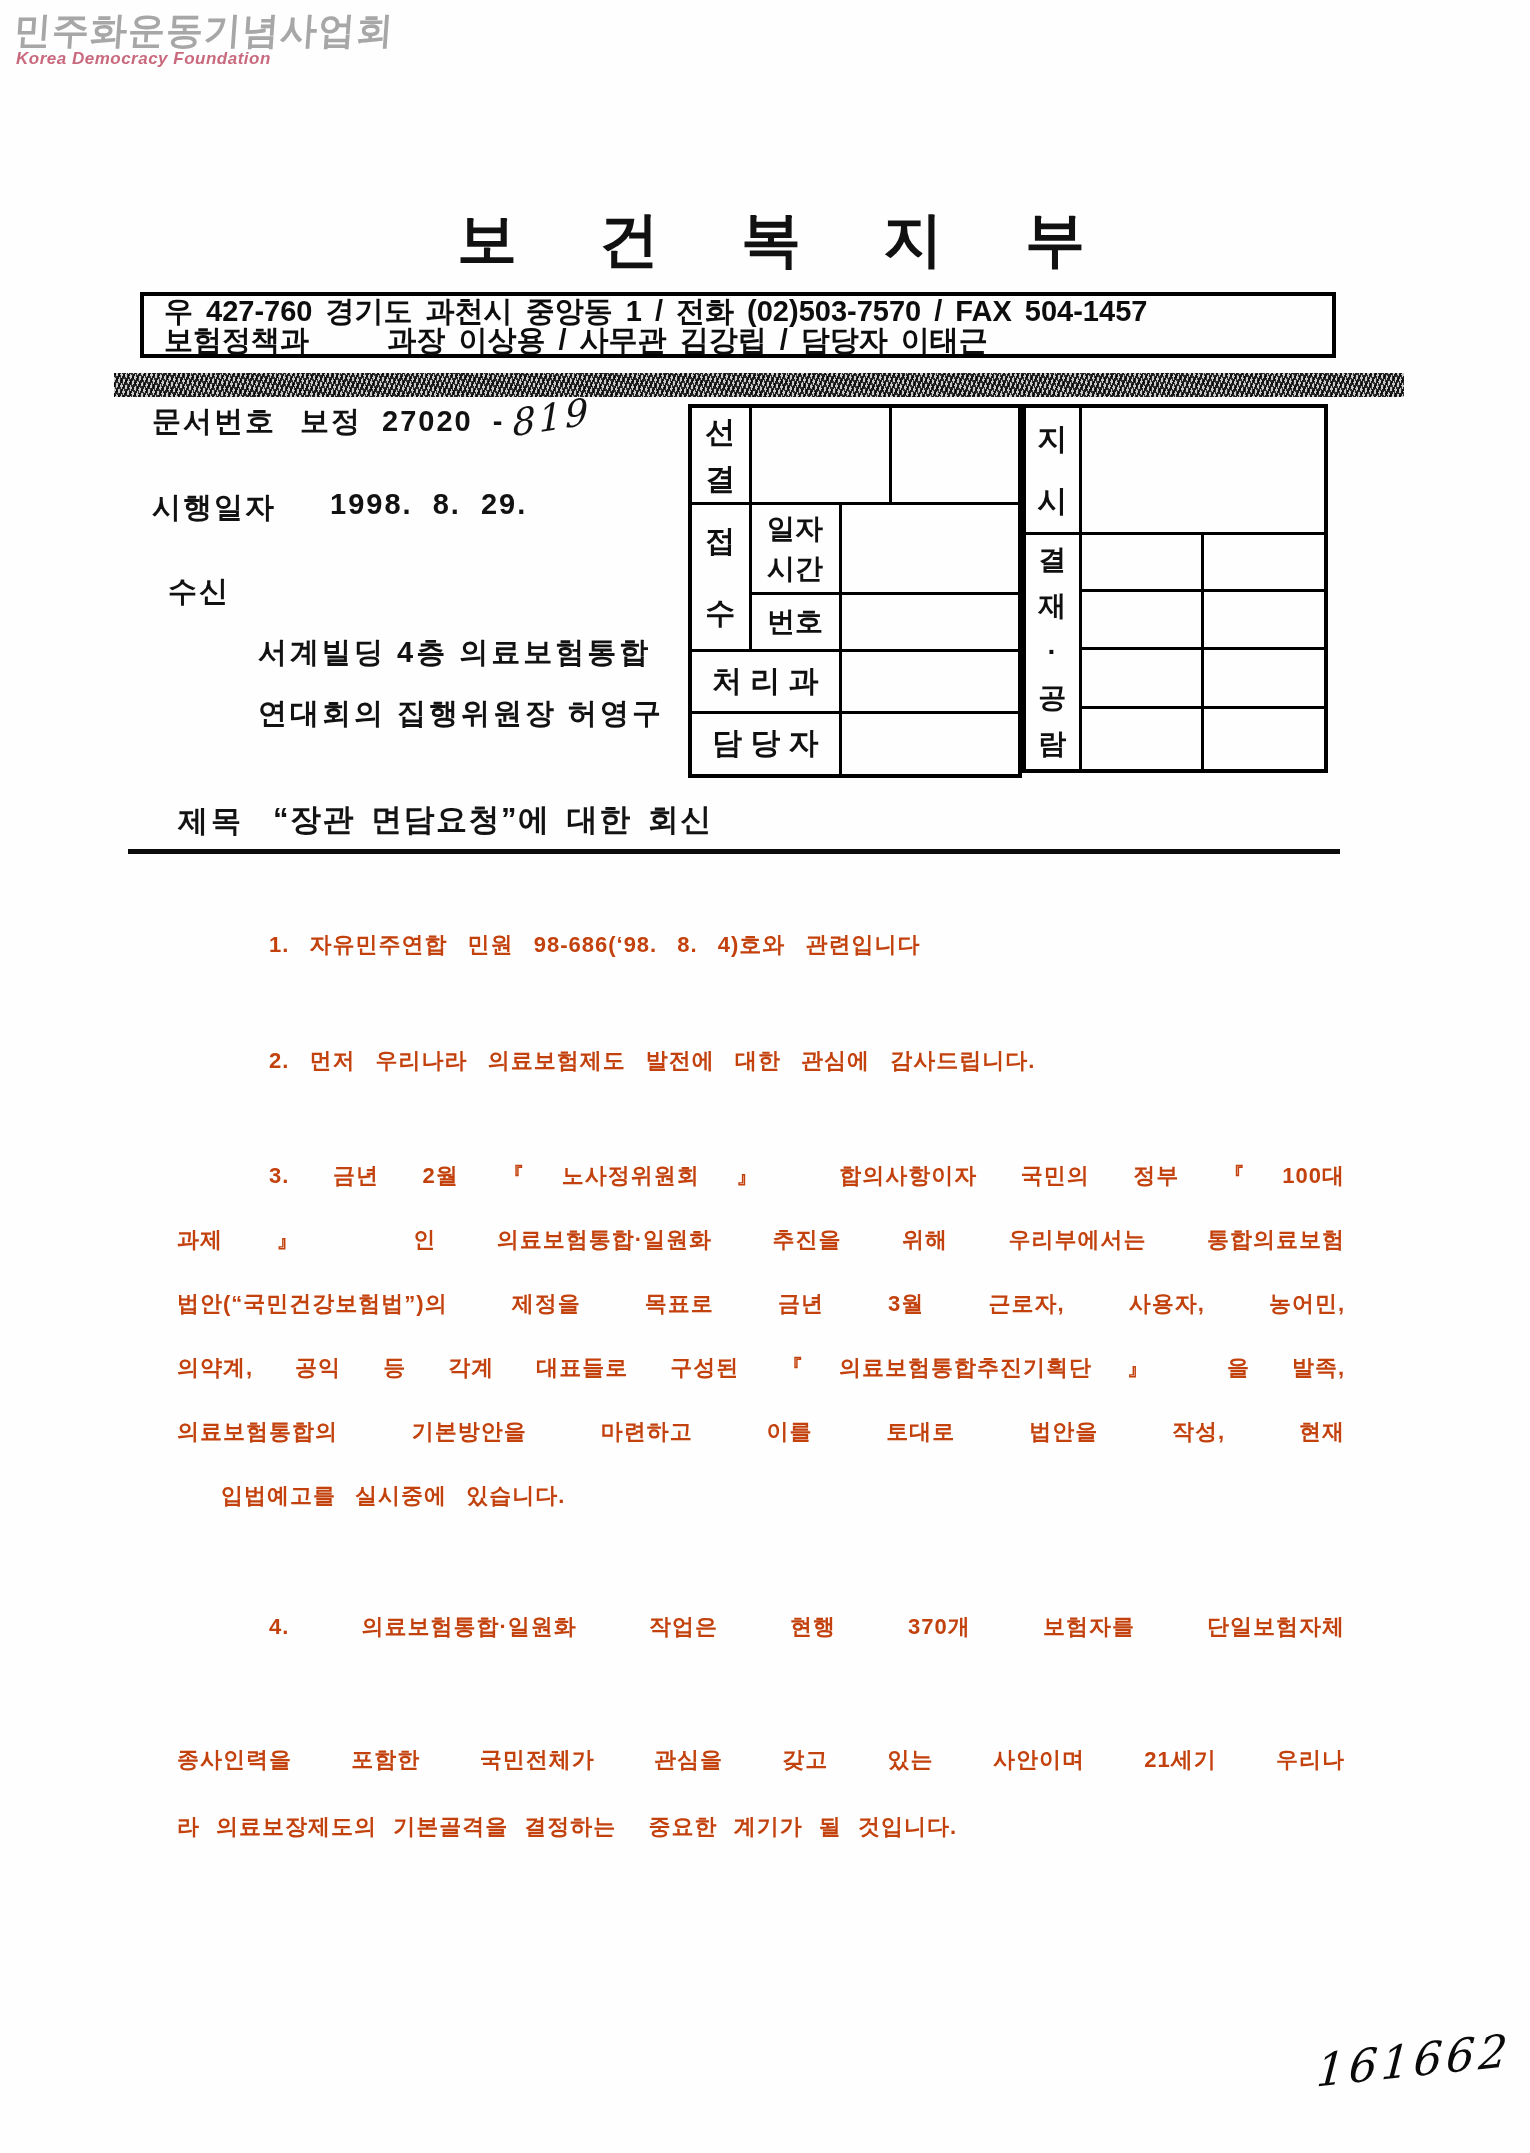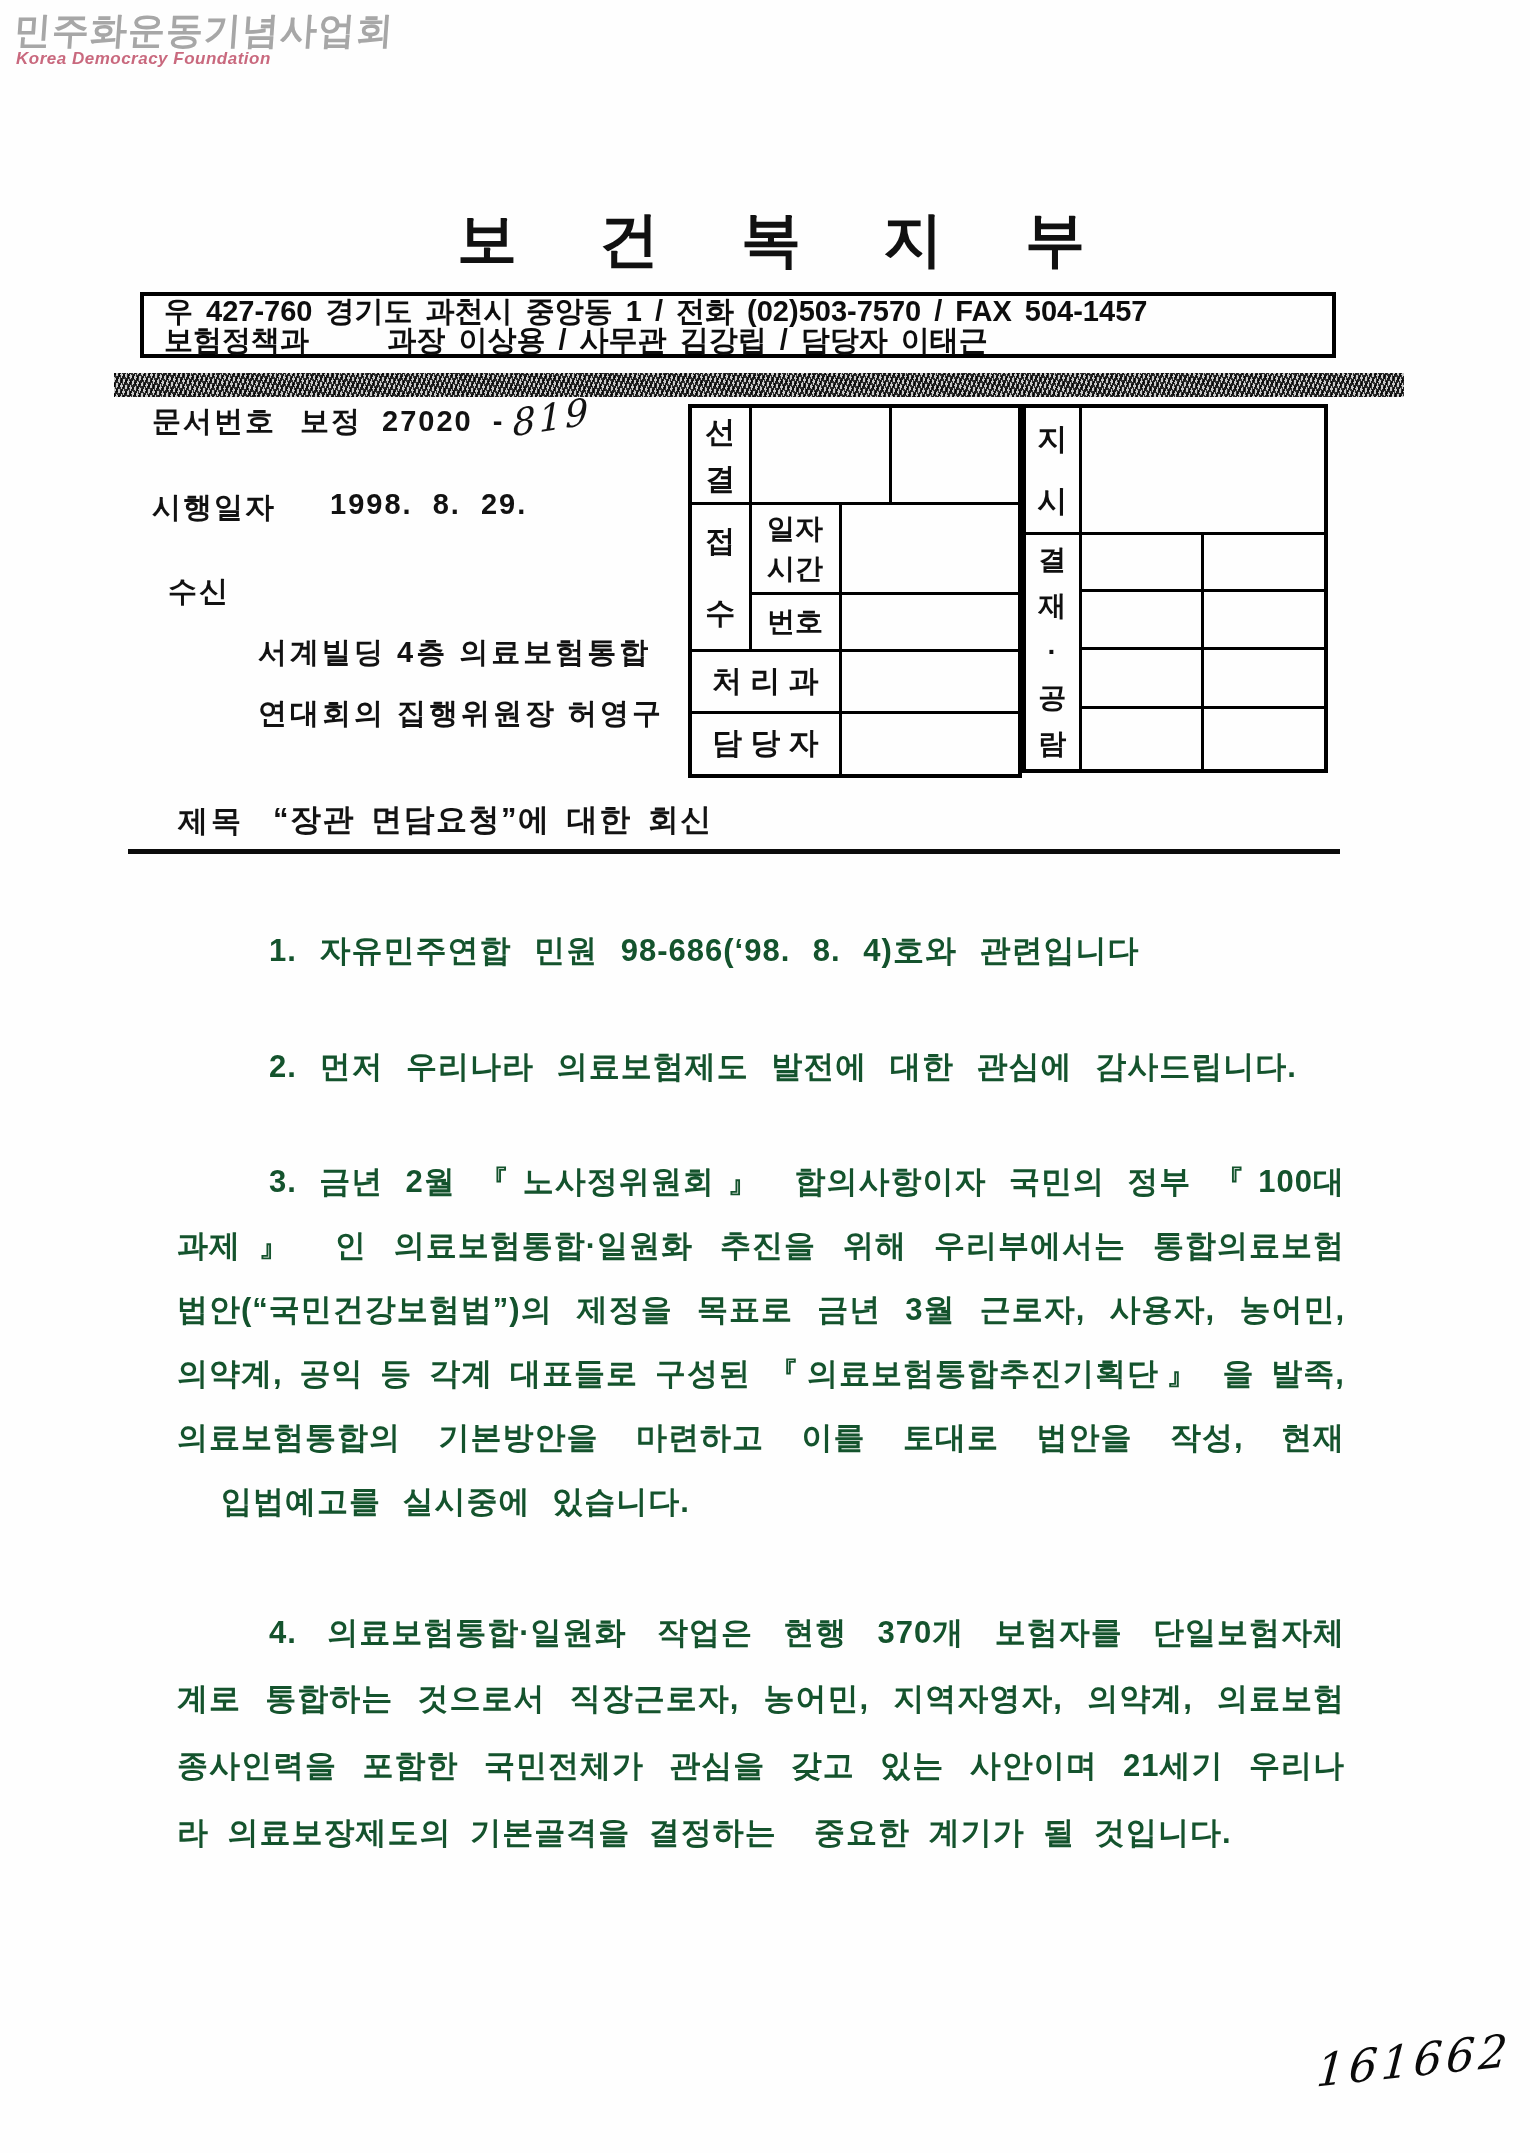--- a/index.html
+++ b/index.html
@@ -45,22 +45,22 @@
   .lh47{line-height:47px;} .lh72{line-height:72px;} .lh40{line-height:40px;}
   .lh62{line-height:62px;} .lh46{line-height:46px;}
   
   .subject-label{position:absolute;left:178px;top:801px;font-size:30px;
     font-weight:700;letter-spacing:3px;}
   .subject-text{position:absolute;left:273px;top:799px;font-size:31px;
     font-weight:700;letter-spacing:1.5px;word-spacing:6px;white-space:pre;}
   .subject-rule{position:absolute;left:128px;top:849px;width:1212px;height:5px;
     background:#0c0c0c;}
   
-  .bl{position:absolute;left:177px;width:1168px;font-size:31px;font-weight:600;
-    letter-spacing:1px;word-spacing:10px;white-space:pre;color:#14532d;}
+  .bl{position:absolute;left:177px;width:1168px;font-size:22px;font-weight:600;
+    letter-spacing:1px;word-spacing:10px;white-space:pre;color:#c2410c;}
   .just{white-space:normal;word-spacing:normal;text-align:justify;
     text-align-last:justify;}
   .ind{text-indent:92px;}
 </style>
 </head>
 <body>
 
 <div id="page">
 
   <div class="logo-kr">민주화운동기념사업회</div>
@@ -166,19 +166,18 @@
   <div class="bl ind" style="top:1046px;word-spacing:13px;">2. 먼저 우리나라 의료보험제도 발전에 대한 관심에 감사드립니다.</div>
 
   <div class="bl just ind" style="top:1161px;">3. 금년 2월  『노사정위원회』 합의사항이자 국민의 정부  『100대</div>
   <div class="bl just" style="top:1225px;">과제』 인 의료보험통합·일원화 추진을 위해 우리부에서는 통합의료보험</div>
   <div class="bl just" style="top:1289px;">법안(“국민건강보험법”)의 제정을 목표로 금년 3월 근로자, 사용자, 농어민,</div>
   <div class="bl just" style="top:1353px;">의약계, 공익 등 각계 대표들로 구성된  『의료보험통합추진기획단』 을 발족,</div>
   <div class="bl just" style="top:1417px;">의료보험통합의 기본방안을 마련하고 이를 토대로 법안을 작성, 현재</div>
   <div class="bl" style="top:1481px;word-spacing:12px;margin-left:44px;">입법예고를 실시중에 있습니다.</div>
 
   <div class="bl just ind" style="top:1612px;">4. 의료보험통합·일원화 작업은 현행 370개 보험자를 단일보험자체</div>
-  <div class="bl just" style="top:1678px;">계로 통합하는 것으로서 직장근로자, 농어민, 지역자영자, 의약계, 의료보험</div>
   <div class="bl just" style="top:1745px;">종사인력을 포함한 국민전체가 관심을 갖고 있는 사안이며 21세기 우리나</div>
   <div class="bl" style="top:1812px;word-spacing:9px;">라 의료보장제도의 기본골격을 결정하는  중요한 계기가 될 것입니다.</div>
 
   <div class="hand hand-page">161662</div>
 
 </div>
 
 </body></html>

